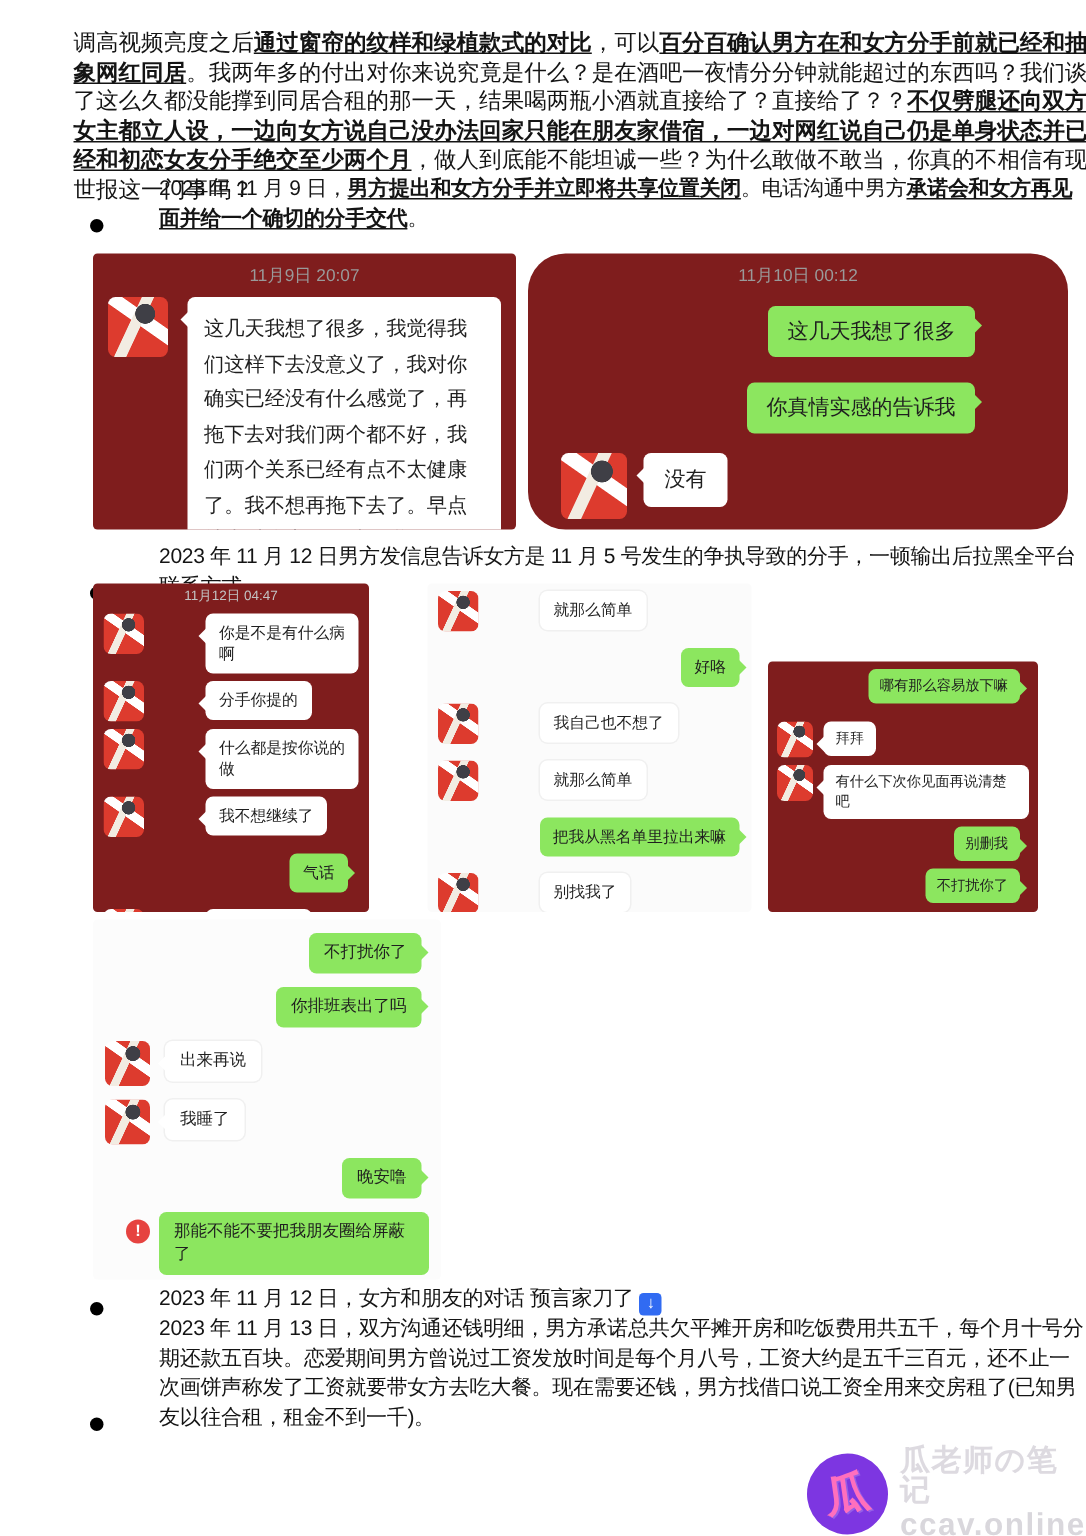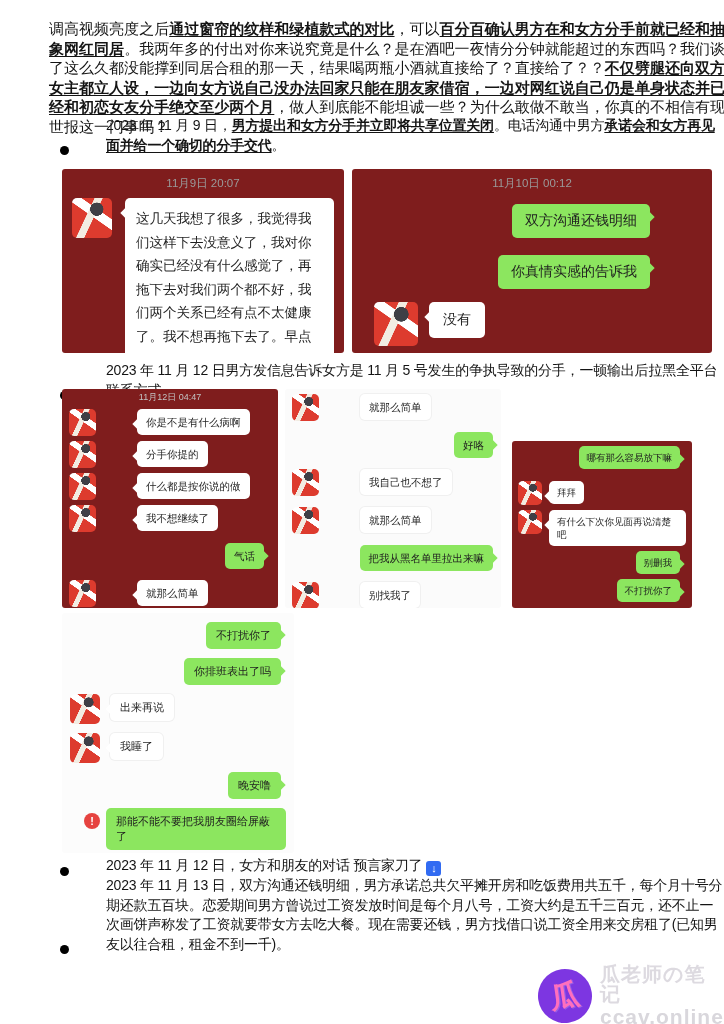--- a/index.html
+++ b/index.html
@@ -33,28 +33,28 @@
       background:#fff;transform:rotate(45deg);}
   .bbl.green.tailR::after{content:"";position:absolute;right:-3px;top:9px;width:8px;height:8px;
       background:#8ce65f;transform:rotate(45deg);}
   .soft{box-shadow:0 0 0 1px #f0f0f0;}
   
   #panelA{left:62px;top:169px;width:282px;height:184px;}
   #panelA .row{padding:7px 10px 0;}
   #panelA .avatar{width:40px;height:40px;}
   #panelA .bbl{margin-left:13px;padding:9px 11px;font-size:13.5px;line-height:23.5px;width:206px;}
   
-  #panelB{left:352px;top:169px;width:360px;height:184px;display:flex;flex-direction:column;}
+  #panelB{left:352px;top:169px;width:360px;height:184px;display:flex;flex-direction:column;border-radius:25px;}
   #panelB .gb{align-self:flex-end;margin-right:62px;padding:8px 13px;font-size:14px;}
   #panelB .gb1{margin-top:13px;} #panelB .gb2{margin-top:17px;}
   #panelB .lrow{margin-top:13px;padding-left:22px;}
   #panelB .avatar{width:44px;height:44px;}
   #panelB .bbl.white{margin-left:11px;padding:9px 14px;font-size:14px;}
   
-  #panelC{left:62px;top:389px;width:216px;height:219px;}
+  #panelC{left:62px;top:389px;width:184px;height:219px;}
   #panelD{left:285px;top:389px;width:216px;height:219px;background:#fbfbfb;}
   #panelC .time,#panelC .time{padding-top:2px;}
   .mini .time{font-size:9px;color:#c3c3c3;padding-top:2px;}
   .mini .row{padding:0 7px;margin-top:5px;gap:32px;}
   .mini .avatar{width:27px;height:27px;}
   .mini .bbl{margin-left:9px;padding:6px 9px;font-size:10.5px;line-height:14px;}
   .mini .row.right{padding-right:14px;}
   #panelD .row.right{padding-right:8px;}
   .mini .gap{margin-top:11px;}
   
@@ -96,21 +96,21 @@
   <div class="panel" id="panelA">
     <div class="time">11月9日 20:07</div>
     <div class="row">
       <span class="avatar"></span>
       <div class="bbl white tail">这几天我想了很多，我觉得我们这样下去没意义了，我对你确实已经没有什么感觉了，再拖下去对我们两个都不好，我们两个关系已经有点不太健康了。我不想再拖下去了。早点结束对你也是一种解脱</div>
     </div>
   </div>
 
   <div class="panel" id="panelB">
     <div class="time">11月10日 00:12</div>
-    <div class="bbl green tailR gb gb1">双方沟通还钱明细</div>
+    <div class="bbl green tailR gb gb1">这几天我想了很多</div>
     <div class="bbl green tailR gb gb2">你真情实感的告诉我</div>
     <div class="row lrow">
       <span class="avatar"></span>
       <div class="bbl white tail">没有</div>
     </div>
   </div>
 
   <div class="bullet" id="b2">
     <span class="dot"></span>
     <div class="btext">2023 年 11 月 12 日男方发信息告诉女方是 11 月 5 号发生的争执导致的分手，一顿输出后拉黑全平台联系方式。</div>

